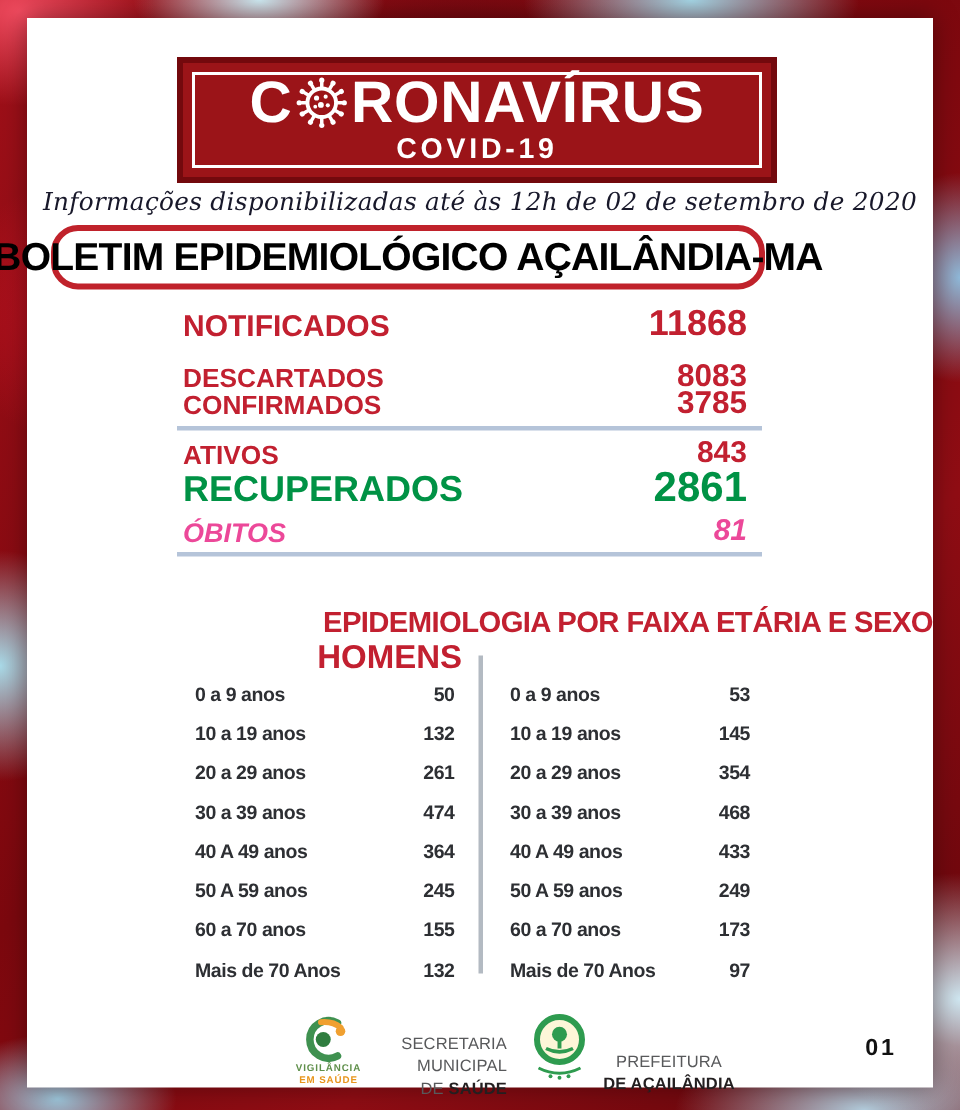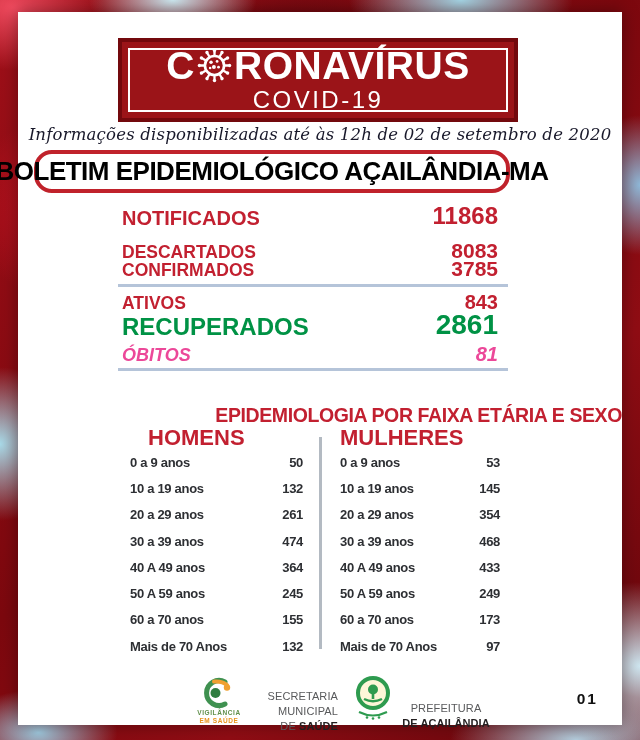--- a/index.html
+++ b/index.html
@@ -35,21 +35,21 @@
     position:absolute;left:100px;top:26px;width:400px;height:84px;
     background:#9b1418;border:4px solid #73090d;box-sizing:border-box;
   }
   .banner-inner{
     position:absolute;inset:6px;border:2px solid #ffffff;
     display:flex;flex-direction:column;align-items:center;justify-content:center;
     color:#ffffff;
   }
   .banner-title{display:flex;align-items:center;font-weight:bold;font-size:39px;line-height:1;letter-spacing:.5px;}
   .banner-title svg{margin:0 1px;}
-  .banner-subtitle{font-size:24px;font-weight:normal;letter-spacing:2.5px;margin-top:1px;}
+  .banner-subtitle{font-size:19px;font-weight:bold;letter-spacing:2.5px;margin-top:1px;}
   
   .info-line{
     position:absolute;top:113px;left:0;width:100%;text-align:center;
     font-family:"DejaVu Serif", serif;font-style:italic;font-size:16.5px;
     color:#18182a;letter-spacing:.2px;
   }
   
   .bulletin-box{
     position:absolute;left:16px;top:138px;width:476px;height:43px;
     border:4px solid #c0222b;border-radius:18px;box-sizing:border-box;
@@ -69,21 +69,21 @@
   .r-ativos{top:279px;}       .r-ativos .lab{font-size:17.5px;}      .r-ativos .val{font-size:20px;}
   .r-recuperados{top:297px;}  .r-recuperados .lab{font-size:24px;}   .r-recuperados .val{font-size:28px;}
   .r-obitos{top:331px;}       .r-obitos .lab{font-size:18px;}        .r-obitos .val{font-size:20px;}
   .hdivider{position:absolute;left:100px;width:390px;height:3px;background:#b5c4d9;}
   .d1{top:272px;} .d2{top:356px;}
   
   .epi-title{
     position:absolute;top:392px;left:0;width:100%;text-align:right;
     color:#c22030;font-weight:bold;font-size:19.5px;letter-spacing:-.4px;
   }
-  .col-header{position:absolute;top:413px;color:#c22030;font-weight:bold;font-size:22px;text-align:left;}
+  .col-header{position:absolute;top:413px;color:#c22030;font-weight:bold;font-size:22px;text-align:right;}
   .ch-men{left:130px;width:160px;}
   .ch-women{left:322px;width:160px;}
   .vdivider{position:absolute;left:301px;top:425px;width:2.5px;height:212px;background:#b3bac2;}
   .age-col{position:absolute;top:437px;}
   .age-col.men{left:112px;width:173px;}
   .age-col.women{left:322px;width:160px;}
   .age-row{height:26.3px;display:flex;justify-content:space-between;align-items:center;
     font-size:13px;font-weight:bold;color:#2d2f33;letter-spacing:-.3px;}
   
   .vig-icon{position:absolute;left:176px;top:664px;}
@@ -206,21 +206,20 @@
     <span class="val">2861</span>
   </div>
   <div class="srow r-obitos black">
     <span class="lab">ÓBITOS</span>
     <span class="val">81</span>
   </div>
   <div class="hdivider d2"></div>
 
   <div class="epi-title">EPIDEMIOLOGIA POR FAIXA ETÁRIA E SEXO</div>
   <div class="col-header ch-men">HOMENS</div>
-  <div class="col-header ch-women">MULHERES</div>
   <div class="vdivider"></div>
 
   <div class="age-col men">
     <div class="age-row">
         <span>0 a 9 anos</span>
         <span>50</span>
       </div>
     <div class="age-row">
         <span>10 a 19 anos</span>
         <span>132</span>

